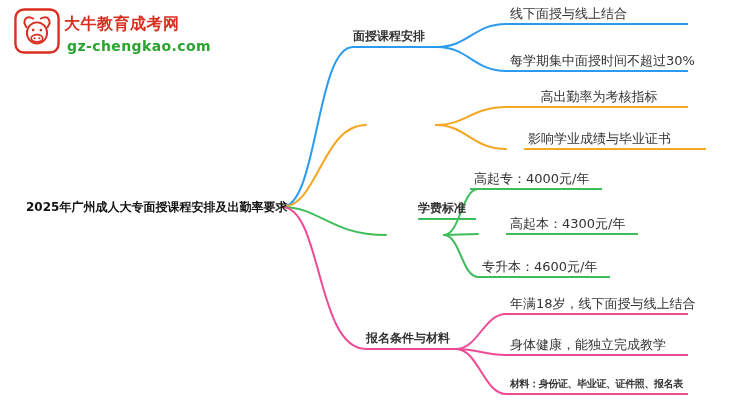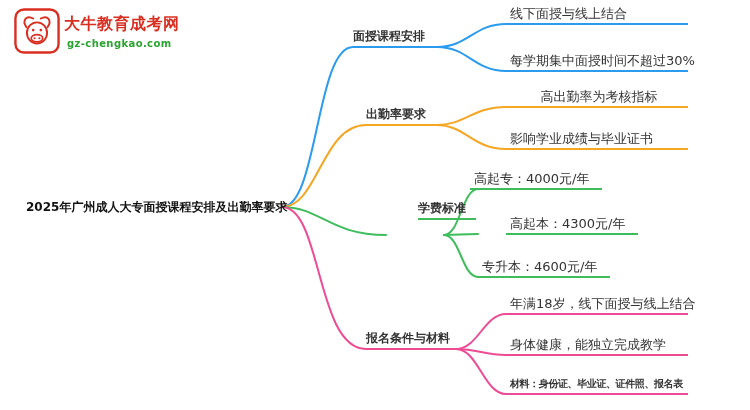--- a/index.html
+++ b/index.html
@@ -9,21 +9,21 @@
   .node{position:absolute;box-sizing:border-box;border-bottom:2px solid transparent;white-space:nowrap;}
   .branch{height:21px;line-height:19px;font-size:12px;font-weight:bold;color:#333;}
   .leaf{height:21px;line-height:19px;font-size:13px;color:#333;padding-left:4px;}
   .leaf.small{font-size:10px;letter-spacing:-0.4px;font-weight:bold;}
   .root{position:absolute;left:26px;top:195px;width:256px;height:24px;line-height:24px;
         font-size:12px;font-weight:bold;color:#111;text-align:center;white-space:nowrap;}
   
   #logo{position:absolute;left:12px;top:6px;width:200px;height:52px;}
   #logo .mark{position:absolute;left:2px;top:2px;width:46px;height:46px;}
   #logo .brand{position:absolute;left:52px;top:8px;font-size:16px;font-weight:bold;color:#d92f21;letter-spacing:0.5px;font-family:Liberation Serif, serif;}
-  #logo .domain{position:absolute;left:55px;top:32px;font-size:10px;font-weight:bold;color:#2aa430;letter-spacing:0.4px;}
+  #logo .domain{position:absolute;left:55px;top:32px;font-size:14px;font-weight:bold;color:#2aa430;letter-spacing:0.4px;}
 </style>
 </head>
 <body>
 
 <div id="canvas">
 
   <svg id="wires" width="750" height="410" fill="none" stroke-width="2" stroke-linecap="round">
 
     <path d="M282,207 C318,207 316,47 353,47" stroke="#2b9bef"></path>
     <path d="M282,207 C318,207 322,125 366,125" stroke="#f5a623"></path>
@@ -57,29 +57,28 @@
       <circle cx="21.5" cy="31.5" r="1.1" fill="#d92f21"></circle>
       <circle cx="26.5" cy="31.5" r="1.1" fill="#d92f21"></circle>
     </svg>
     <div class="brand">大牛教育成考网</div>
     <div class="domain">gz-chengkao.com</div>
   </div>
 
   <div class="root">2025年广州成人大专面授课程安排及出勤率要求</div>
 
   <div class="node branch" style="left: 353px; top: 27px; width: 84px; border-bottom-color: rgb(43, 155, 239);">面授课程安排</div>
-  <div class="node branch" style="left: 366px; top: 105px; width: 70px; border-bottom-color: rgb(245, 166, 35);">出勤率要求</div>
   <div class="node branch" style="left: 386px; top: 199px; width: 58px; border-bottom-color: rgb(62, 189, 92); margin-left: 32px;">学费标准</div>
   <div class="node branch" style="left: 366px; top: 329px; width: 90px; border-bottom-color: rgb(237, 76, 148);">报名条件与材料</div>
 
   <div class="node leaf" style="left: 506px; top: 4px; width: 182px; border-bottom-color: rgb(43, 155, 239);">线下面授与线上结合</div>
   <div class="node leaf" style="left: 506px; top: 51px; width: 182px; border-bottom-color: rgb(43, 155, 239);">每学期集中面授时间不超过30%</div>
 
   <div class="node leaf" style="left: 506px; top: 87px; width: 182px; border-bottom-color: rgb(245, 166, 35); text-align: center;">高出勤率为考核指标</div>
-  <div class="node leaf" style="left: 506px; top: 129px; width: 182px; border-bottom-color: rgb(245, 166, 35);">影响学业成绩与毕业证书</div>
+  <div class="node leaf" style="left: 524px; top: 129px; width: 182px; border-bottom-color: rgb(245, 166, 35);">影响学业成绩与毕业证书</div>
 
   <div class="node leaf" style="left: 470px; top: 169px; width: 132px; border-bottom-color: rgb(62, 189, 92);">高起专：4000元/年</div>
   <div class="node leaf" style="left: 478px; top: 214px; width: 132px; border-bottom-color: rgb(62, 189, 92); margin-left: 28px;">高起本：4300元/年</div>
   <div class="node leaf" style="left: 478px; top: 257px; width: 132px; border-bottom-color: rgb(62, 189, 92);">专升本：4600元/年</div>
 
   <div class="node leaf" style="left: 506px; top: 294px; width: 182px; border-bottom-color: rgb(237, 76, 148);">年满18岁，线下面授与线上结合</div>
   <div class="node leaf" style="left: 506px; top: 335px; width: 182px; border-bottom-color: rgb(237, 76, 148);">身体健康，能独立完成教学</div>
   <div class="node leaf small" style="left: 506px; top: 374px; width: 182px; border-bottom-color: rgb(237, 76, 148);">材料：身份证、毕业证、证件照、报名表</div>
 
 </div>

